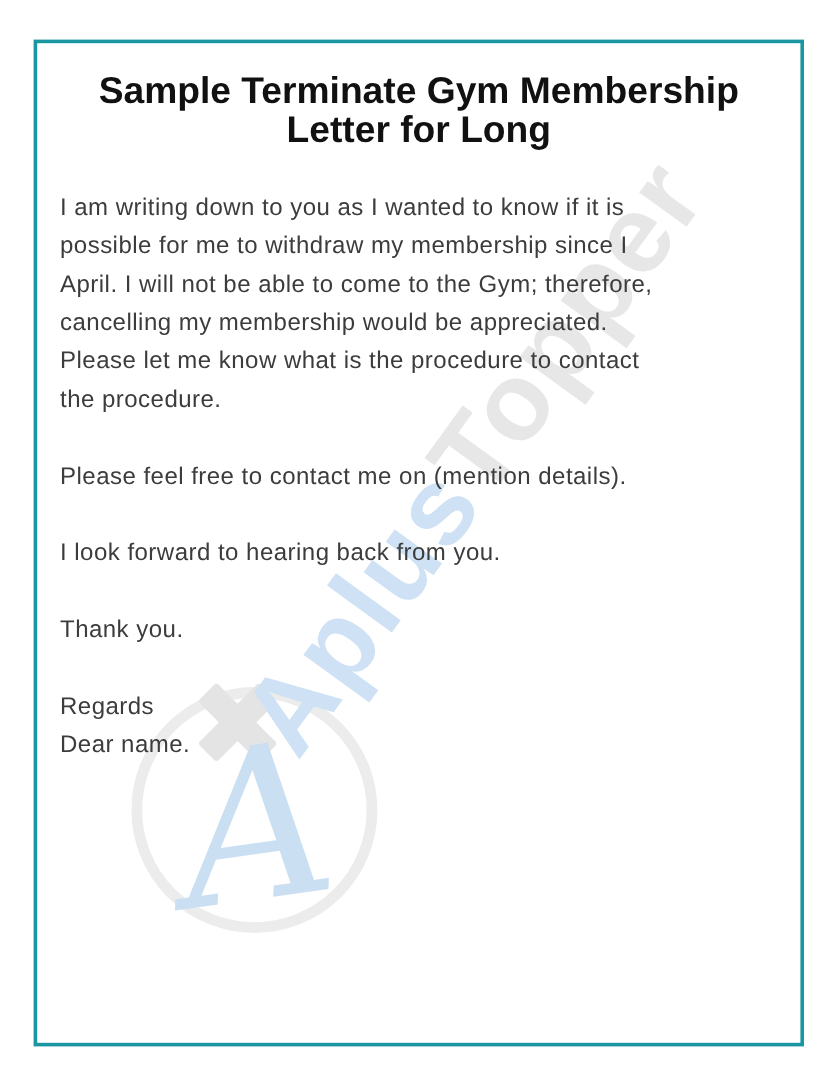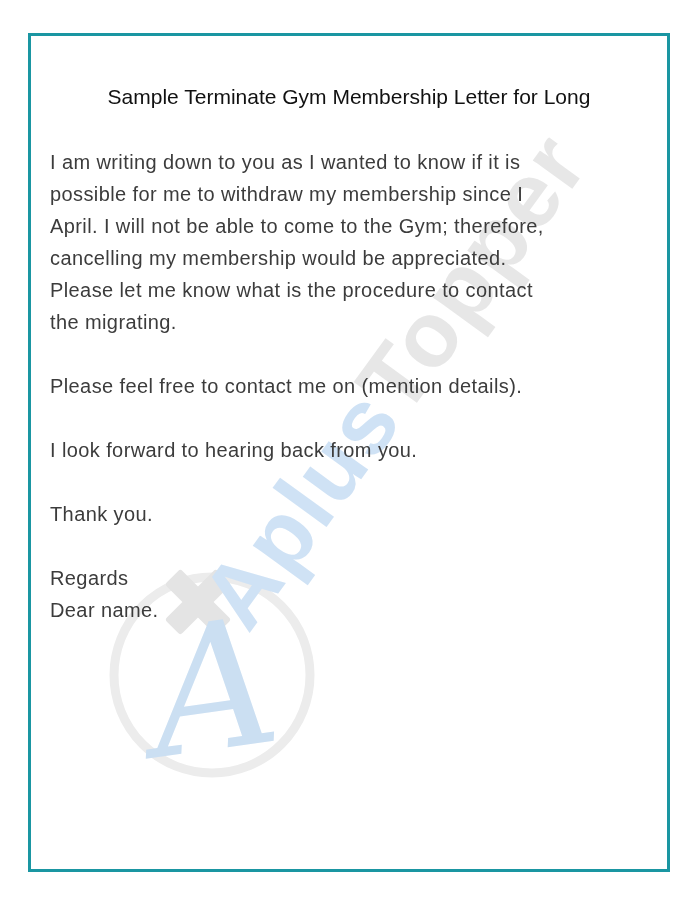--- a/index.html
+++ b/index.html
@@ -54,26 +54,25 @@
     border: 3px solid var(--border-teal, #1A96A2);
     background: transparent;
     z-index: 2;
   }
   .content {
     position: relative;
     padding: 24px 19px 0 19px;
   }
   .title {
     color: var(--title-text, #111111);
-    font-weight: normal;
-    font-size: 21px;
+    font-weight: bold;
+    font-size: 31px;
     line-height: 32px;
     text-align: center;
     margin-bottom: 33px;
-    margin-top: 21px;
   }
   .letter-body {
     color: var(--body-text, #3C3C3C);
     font-size: 20px;
     line-height: 32px;
     letter-spacing: 0.4px;
   }
   .letter-body .para { margin: 0 0 32px 0; }
   .letter-body .line { min-height: 32px; }
 </style>
@@ -101,21 +100,21 @@
       <div class="title">
           <div class="line">Sample Terminate Gym Membership Letter for Long</div>
         </div>
       <div class="letter-body">
           <div class="para">
             <div class="line">I am writing down to you as I wanted to know if it is</div>
             <div class="line">possible for me to withdraw my membership since I</div>
             <div class="line">April. I will not be able to come to the Gym; therefore,</div>
             <div class="line">cancelling my membership would be appreciated.</div>
             <div class="line">Please let me know what is the procedure to contact</div>
-            <div class="line">the migrating.</div>
+            <div class="line">the procedure.</div>
           </div>
           <div class="para">
             <div class="line">Please feel free to contact me on (mention details).</div>
           </div>
           <div class="para">
             <div class="line">I look forward to hearing back from you.</div>
           </div>
           <div class="para">
             <div class="line">Thank you.</div>
           </div>

